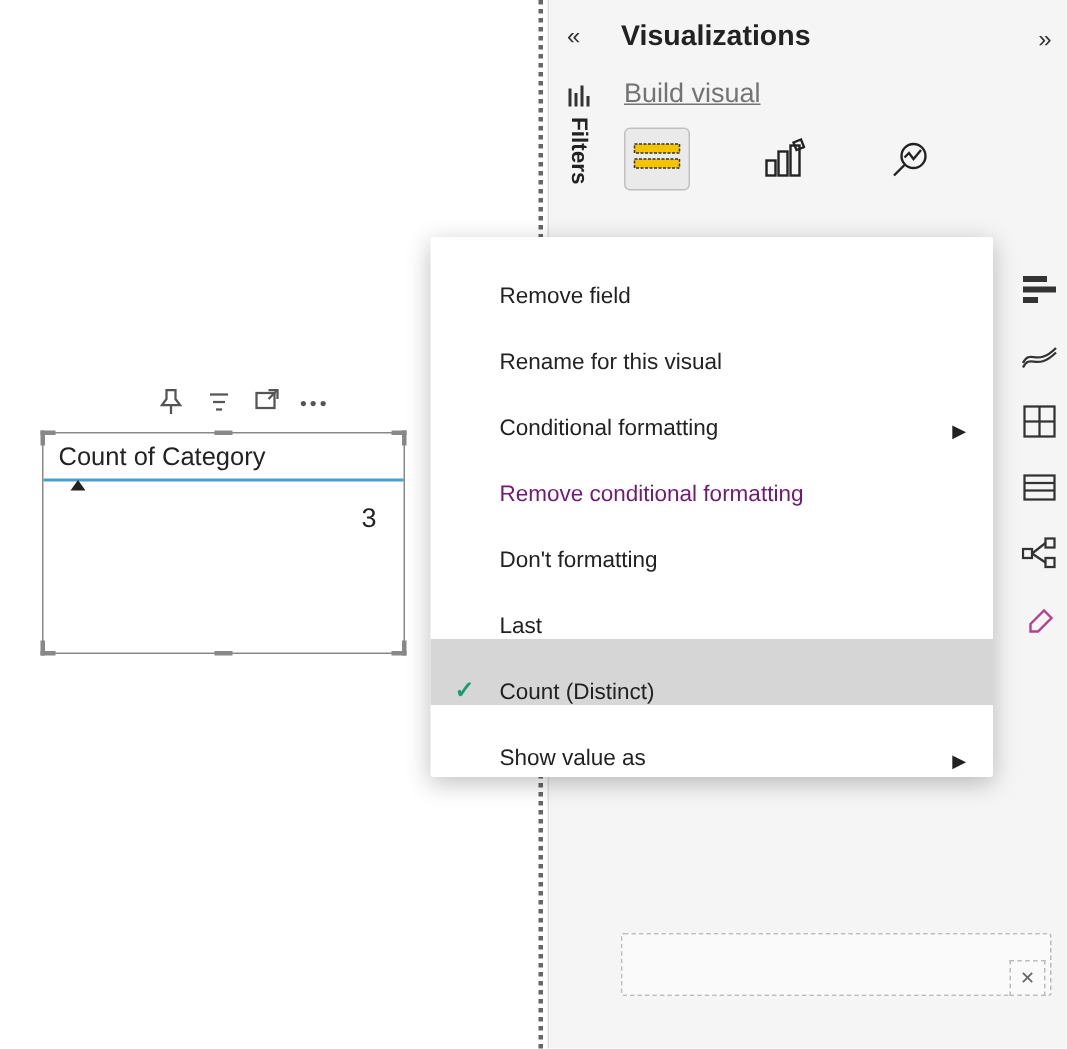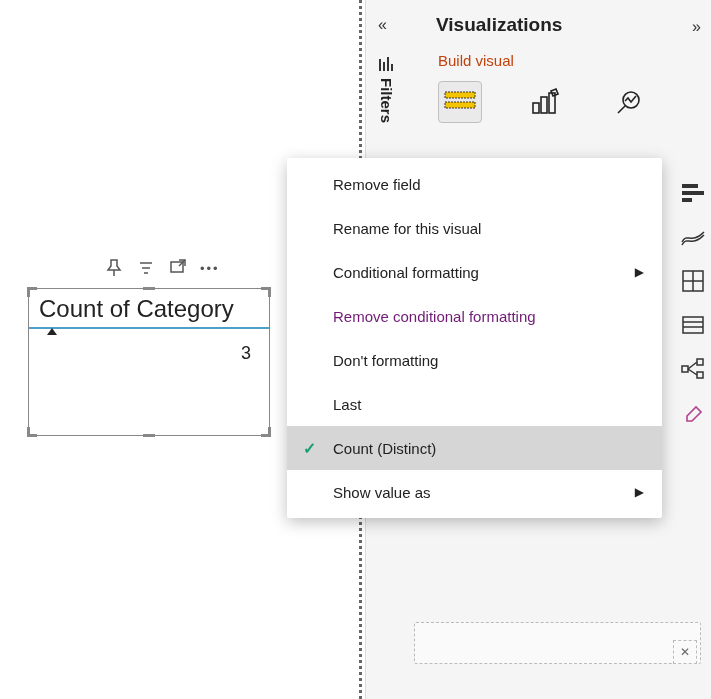--- a/index.html
+++ b/index.html
@@ -16,44 +16,44 @@
 .visual-card { position: absolute; top: 288px; left: 28px; width: 242px; height: 148px; border: 1px solid #888; background: #fff; }
 .corner { position: absolute; width: 10px; height: 10px; }
 .corner.tl { top: -2px; left: -2px; border-top: 3px solid #888; border-left: 3px solid #888; }
 .corner.tr { top: -2px; right: -2px; border-top: 3px solid #888; border-right: 3px solid #888; }
 .corner.bl { bottom: -2px; left: -2px; border-bottom: 3px solid #888; border-left: 3px solid #888; }
 .corner.br { bottom: -2px; right: -2px; border-bottom: 3px solid #888; border-right: 3px solid #888; }
 .handle { position: absolute; width: 12px; height: 3px; background: #888; }
 .handle.t { top: -2px; left: calc(50% - 6px); }
 .handle.b { bottom: -2px; left: calc(50% - 6px); }
 
-.card-header { font-size: 24px; padding: 6px 10px 4px 10px; border-bottom: 2px solid #4aa0c8; position: relative; }
+.card-header { font-size: 17px; padding: 6px 10px 4px 10px; border-bottom: 2px solid #4aa0c8; position: relative; }
 .sort-arrow { position: absolute; bottom: -8px; left: 18px; width: 0; height: 0; border-left: 5px solid transparent; border-right: 5px solid transparent; border-bottom: 7px solid #222; }
 .card-value { font-size: 18px; text-align: right; padding: 14px 18px 0 0; }
 
 .right-pane { position: absolute; left: 365px; top: 0; width: 346px; height: 699px; background: #f5f5f5; border-left: 1px solid #ddd; }
 .collapse-btn { position: absolute; top: 16px; left: 12px; font-size: 16px; color: #333; cursor: pointer; }
 .expand-btn { position: absolute; top: 18px; right: 10px; font-size: 16px; color: #333; cursor: pointer; }
 
 .filters-tab { position: absolute; top: 56px; left: 8px; width: 24px; display: flex; flex-direction: column; align-items: center; }
 .filters-tab svg { margin-bottom: 4px; }
 .filters-label { writing-mode: vertical-rl; font-size: 15px; font-weight: 600; color: #222; }
 
-.viz-panel { margin-left: 62px; padding-top: 14px; }
+.viz-panel { margin-left: 40px; padding-top: 14px; }
 .viz-title { font-size: 19px; font-weight: 600; padding-left: 8px; }
-.viz-sub { font-size: 15px; color: #c2410c; padding: 16px 0 12px 10px; }
+.viz-sub { font-size: 18px; color: #737373; padding: 16px 0 12px 10px; text-decoration: underline; }
 .viz-tabs { display: flex; gap: 40px; padding-left: 10px; }
 .viz-tab { width: 44px; height: 42px; display: flex; align-items: center; justify-content: center; border-radius: 4px; cursor: pointer; }
 .viz-tab.selected { background: #eaeaea; border: 1px solid #c0c0c0; }
 
 .viz-gallery { position: absolute; right: 0; top: 178px; width: 36px; display: flex; flex-direction: column; gap: 14px; align-items: center; }
 .viz-gallery-item { width: 30px; height: 30px; display: flex; align-items: center; justify-content: center; cursor: pointer; color: #333; }
 
 .context-menu { position: absolute; top: 158px; left: 287px; width: 375px; background: #fff; box-shadow: 0 4px 16px rgba(0,0,0,0.25); border-radius: 2px; padding: 4px 0; z-index: 100; }
-.menu-item { height: 44px; display: flex; align-items: center; padding: 0 18px 0 46px; font-size: 15px; cursor: pointer; position: relative; }
+.menu-item { height: 44px; display: flex; align-items: flex-end; padding: 0 18px 0 46px; font-size: 15px; cursor: pointer; position: relative; }
 .menu-item.disabled { color: #701a75; cursor: default; }
 .menu-item.selected { background: #d6d6d6; }
 .menu-item .check { position: absolute; left: 16px; color: #1a9e6f; font-size: 16px; font-weight: bold; }
 .menu-item .arrow { position: absolute; right: 18px; font-size: 12px; color: #222; }
 
 .drill-close { position: absolute; right: 14px; top: 640px; width: 24px; height: 24px; border: 1px dashed #bbb; display: flex; align-items: center; justify-content: center; color: #666; font-size: 12px; cursor: pointer; background: #fafafa; }
 .drill-box { position: absolute; left: 48px; right: 10px; top: 622px; height: 42px; border: 1px dashed #bbb; border-radius: 2px; background: #fafafa; }
 </style>
 </head>
 <body>

